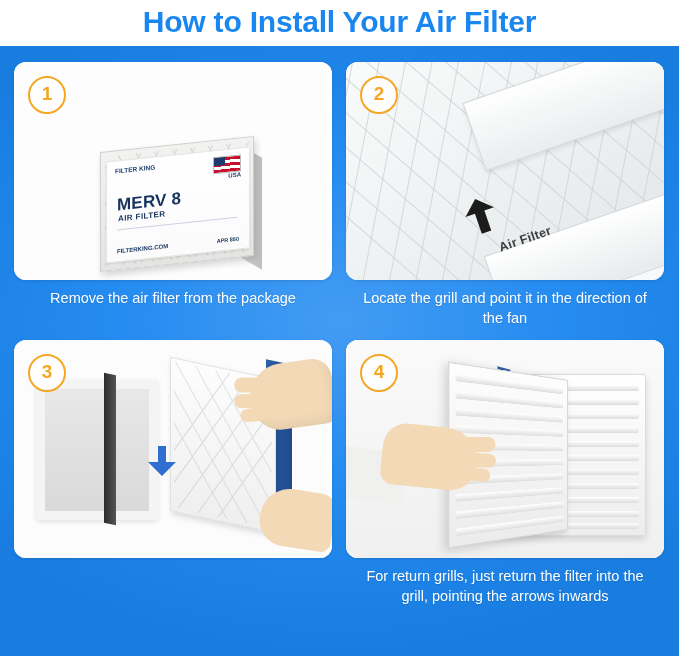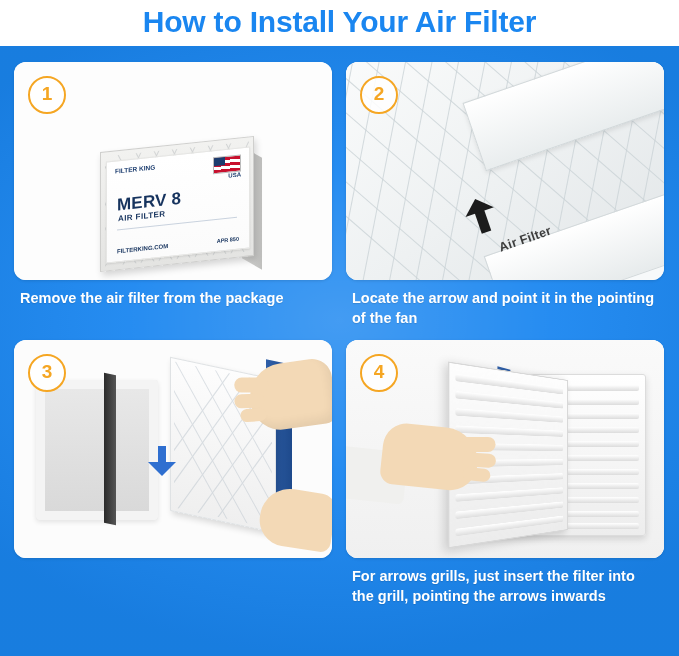--- a/index.html
+++ b/index.html
@@ -79,22 +79,22 @@
     font-weight: bold;
     line-height: 32px;
     text-align: center;
     background: rgba(255,255,255,0.85);
     z-index: 5;
   }
   .caption {
     margin-top: 9px;
     color: #ffffff;
     font-size: 14.5px;
-    font-weight: bold;
-    text-align: left;
+    font-weight: normal;
+    text-align: center;
     line-height: 1.35;
     padding: 0 6px;
     text-shadow: 0 1px 1px rgba(0,0,0,0.12);
   }
   .art { position: absolute; inset: 0; }
 
   
   .s1-bg { position:absolute; inset:0; background:#fdfdfd; }
   .s1-filter {
     position: absolute;
@@ -360,21 +360,21 @@
               <i style="left:400px; transform:rotate(-30deg)"></i>
             </div>
           </div>
           <div class="s2-frame"></div>
           <div class="s2-frame2"></div>
           <div class="s2-arrow"></div>
           <div class="s2-text">Air Filter</div>
         </div>
         <div class="badge">2</div>
       </div>
-      <div class="caption">Locate the arrow and point it in the pointing of the fan</div>
+      <div class="caption">Locate the grill and point it in the direction of the fan</div>
     </div>
 
     <div class="step">
       <div class="card">
         <div class="art">
           <div class="s3-bg"></div>
           <div class="s3-unit"></div>
           <div class="s3-slot"></div>
           <div class="s3-filter-edge"></div>
           <div class="s3-filter">
@@ -436,17 +436,17 @@
           </div>
           <div class="arm"></div>
           <div class="hand3">
               <i></i>
               <i></i>
               <i></i>
             </div>
         </div>
         <div class="badge">4</div>
       </div>
-      <div class="caption">For arrows grills, just insert the filter into the grill, pointing the arrows inwards</div>
+      <div class="caption">For return grills, just return the filter into the grill, pointing the arrows inwards</div>
     </div>
 
   </div>
 </div>
 
 </body></html>

